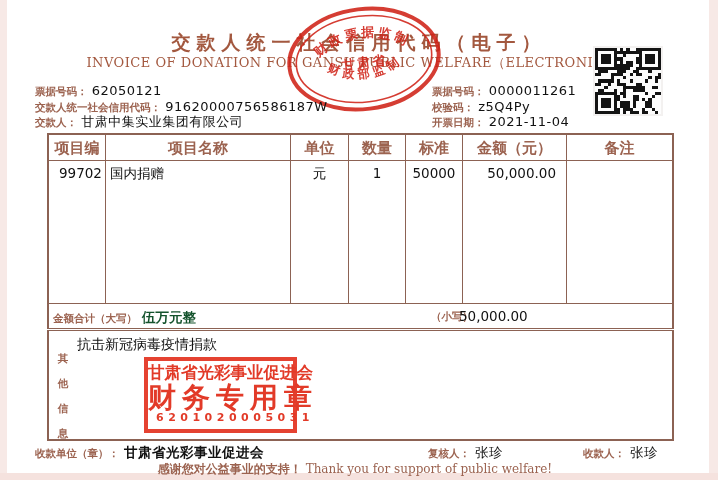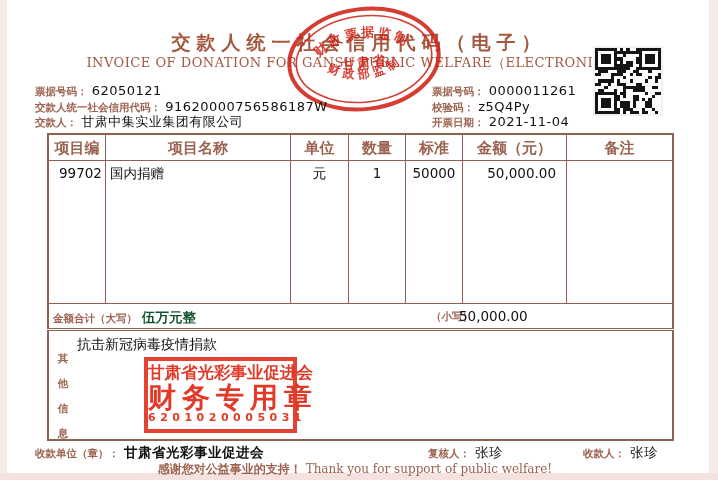--- a/index.html
+++ b/index.html
@@ -111,21 +111,21 @@
   .org-seal .l1 {
     font-size: 16.5px; font-weight: bold; letter-spacing: 0px;
     line-height: 22px; margin-top: 1px; white-space: nowrap;
   }
   .org-seal .l2 {
     font-size: 28px; font-weight: bold; letter-spacing: 6px;
     line-height: 27px; white-space: nowrap;
   }
   .org-seal .l3 {
     font-size: 11px; font-weight: bold; letter-spacing: 4.5px;
-    line-height: 14px; white-space: nowrap;
+    line-height: 14px; white-space: nowrap; margin-left: 8px;
   }
 
   
   .bottom-field { position: absolute; top: 444px; height: 16px; line-height: 16px; white-space: nowrap; }
   .bf-1 { left: 35px; }
   .bf-2 { left: 428px; }
   .bf-3 { left: 583px; }
   .bottom-field .field-value { font-size: 13.5px; }
   .bf-1 .field-value { font-weight: bold; }
 

